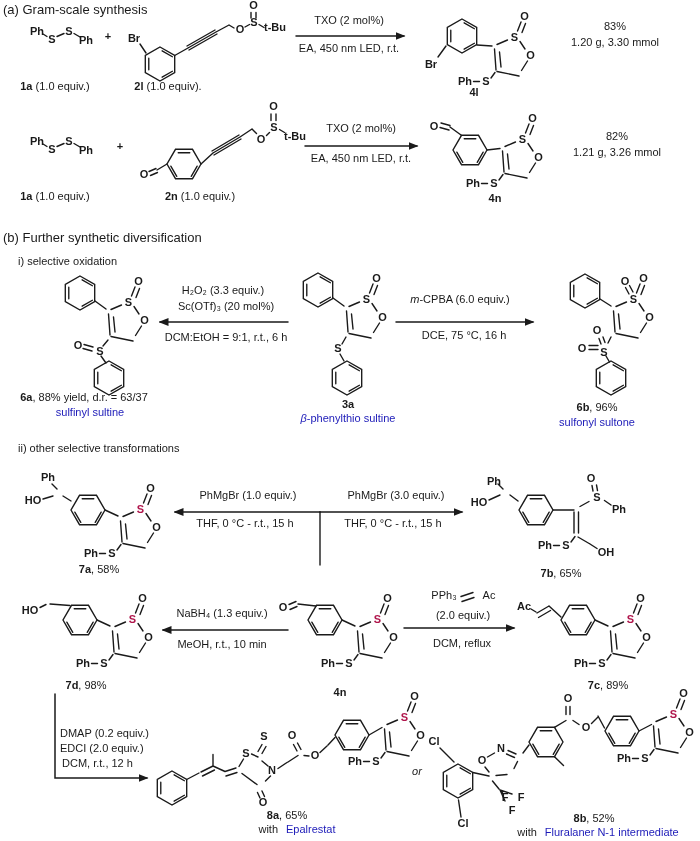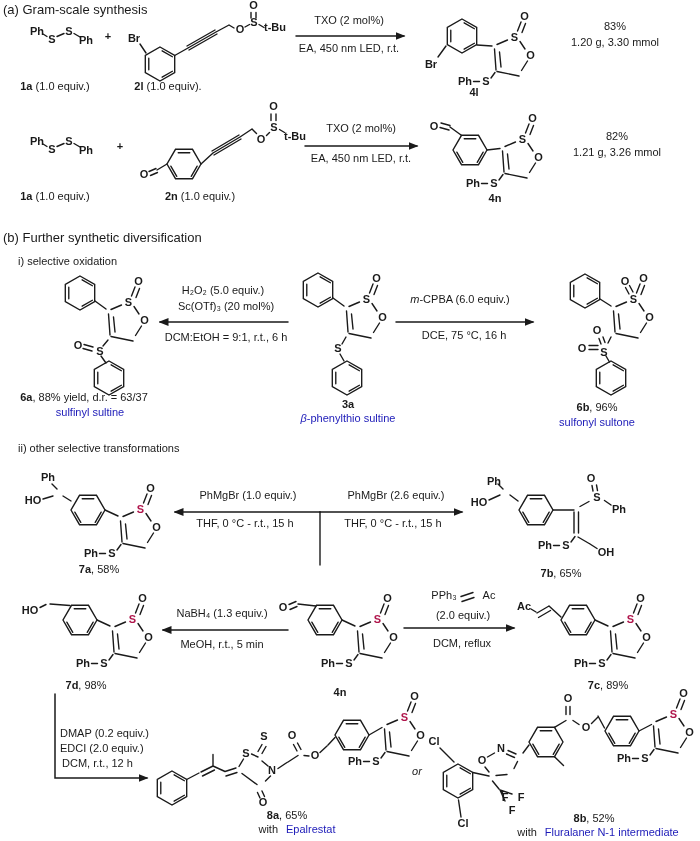--- a/index.html
+++ b/index.html
@@ -218,41 +218,41 @@
 <div class="t b" style="left:120px;top:140px">+</div>
 <div class="t" style="left:200px;top:190px"><b class="b">2n</b><span> (1.0 equiv.)</span></div>
 <div class="t" style="left:361px;top:122px">TXO (2 mol%)</div>
 <div class="t" style="left:361px;top:152px">EA, 450 nm LED, r.t.</div>
 <div class="t b" style="left:495px;top:192px">4n</div>
 <div class="t" style="left:617px;top:130px">82%</div>
 <div class="t" style="left:617px;top:146px">1.21 g, 3.26 mmol</div>
 
 <div class="t tl h" style="left:3px;top:231px">(b) Further synthetic diversification</div>
 <div class="t tl" style="left:18px;top:255px">i) selective oxidation</div>
-<div class="t" style="left:223px;top:284px">H₂O₂ (5.0 equiv.)</div>
+<div class="t" style="left:223px;top:284px">H₂O₂ (3.3 equiv.)</div>
 <div class="t" style="left:226px;top:300px">Sc(OTf)₃ (20 mol%)</div>
 <div class="t" style="left:226px;top:331px">DCM:EtOH = 9:1, r.t., 6 h</div>
 <div class="t" style="left:460px;top:293px"><i class="it">m</i><span>-CPBA (6.0 equiv.)</span></div>
 <div class="t" style="left:464px;top:329px">DCE, 75 °C, 16 h</div>
 <div class="t" style="left:84px;top:391px"><b class="b">6a</b><span>, 88% yield, d.r. = 63/37</span></div>
 <div class="t blue" style="left:90px;top:406px">sulfinyl sultine</div>
 <div class="t b" style="left:348px;top:398px">3a</div>
 <div class="t blue" style="left:348px;top:412px"><i class="it">β</i><span>-phenylthio sultine</span></div>
 <div class="t" style="left:597px;top:401px"><b class="b">6b</b><span>, 96%</span></div>
 <div class="t blue" style="left:597px;top:416px">sulfonyl sultone</div>
 
 <div class="t tl" style="left:18px;top:442px">ii) other selective transformations</div>
 <div class="t" style="left:248px;top:489px">PhMgBr (1.0 equiv.)</div>
 <div class="t" style="left:245px;top:517px">THF, 0 °C - r.t., 15 h</div>
-<div class="t" style="left:396px;top:489px">PhMgBr (2.6 equiv.)</div>
+<div class="t" style="left:396px;top:489px">PhMgBr (3.0 equiv.)</div>
 <div class="t" style="left:393px;top:517px">THF, 0 °C - r.t., 15 h</div>
 <div class="t" style="left:99px;top:563px"><b class="b">7a</b><span>, 58%</span></div>
 <div class="t" style="left:561px;top:567px"><b class="b">7b</b><span>, 65%</span></div>
 <div class="t" style="left:222px;top:607px">NaBH₄ (1.3 equiv.)</div>
-<div class="t" style="left:222px;top:638px">MeOH, r.t., 5 min</div>
+<div class="t" style="left:222px;top:638px">MeOH, r.t., 10 min</div>
 <div class="t" style="left:444px;top:589px">PPh₃</div>
 <div class="t" style="left:489px;top:589px">Ac</div>
 <div class="t" style="left:463px;top:609px">(2.0 equiv.)</div>
 <div class="t" style="left:462px;top:637px">DCM, reflux</div>
 <div class="t" style="left:86px;top:679px"><b class="b">7d</b><span>, 98%</span></div>
 <div class="t b" style="left:340px;top:686px">4n</div>
 <div class="t" style="left:608px;top:679px"><b class="b">7c</b><span>, 89%</span></div>
 <div class="t tl" style="left:60px;top:727px">DMAP (0.2 equiv.)</div>
 <div class="t tl" style="left:60px;top:742px">EDCI (2.0 equiv.)</div>
 <div class="t tl" style="left:62px;top:757px">DCM, r.t., 12 h</div>

